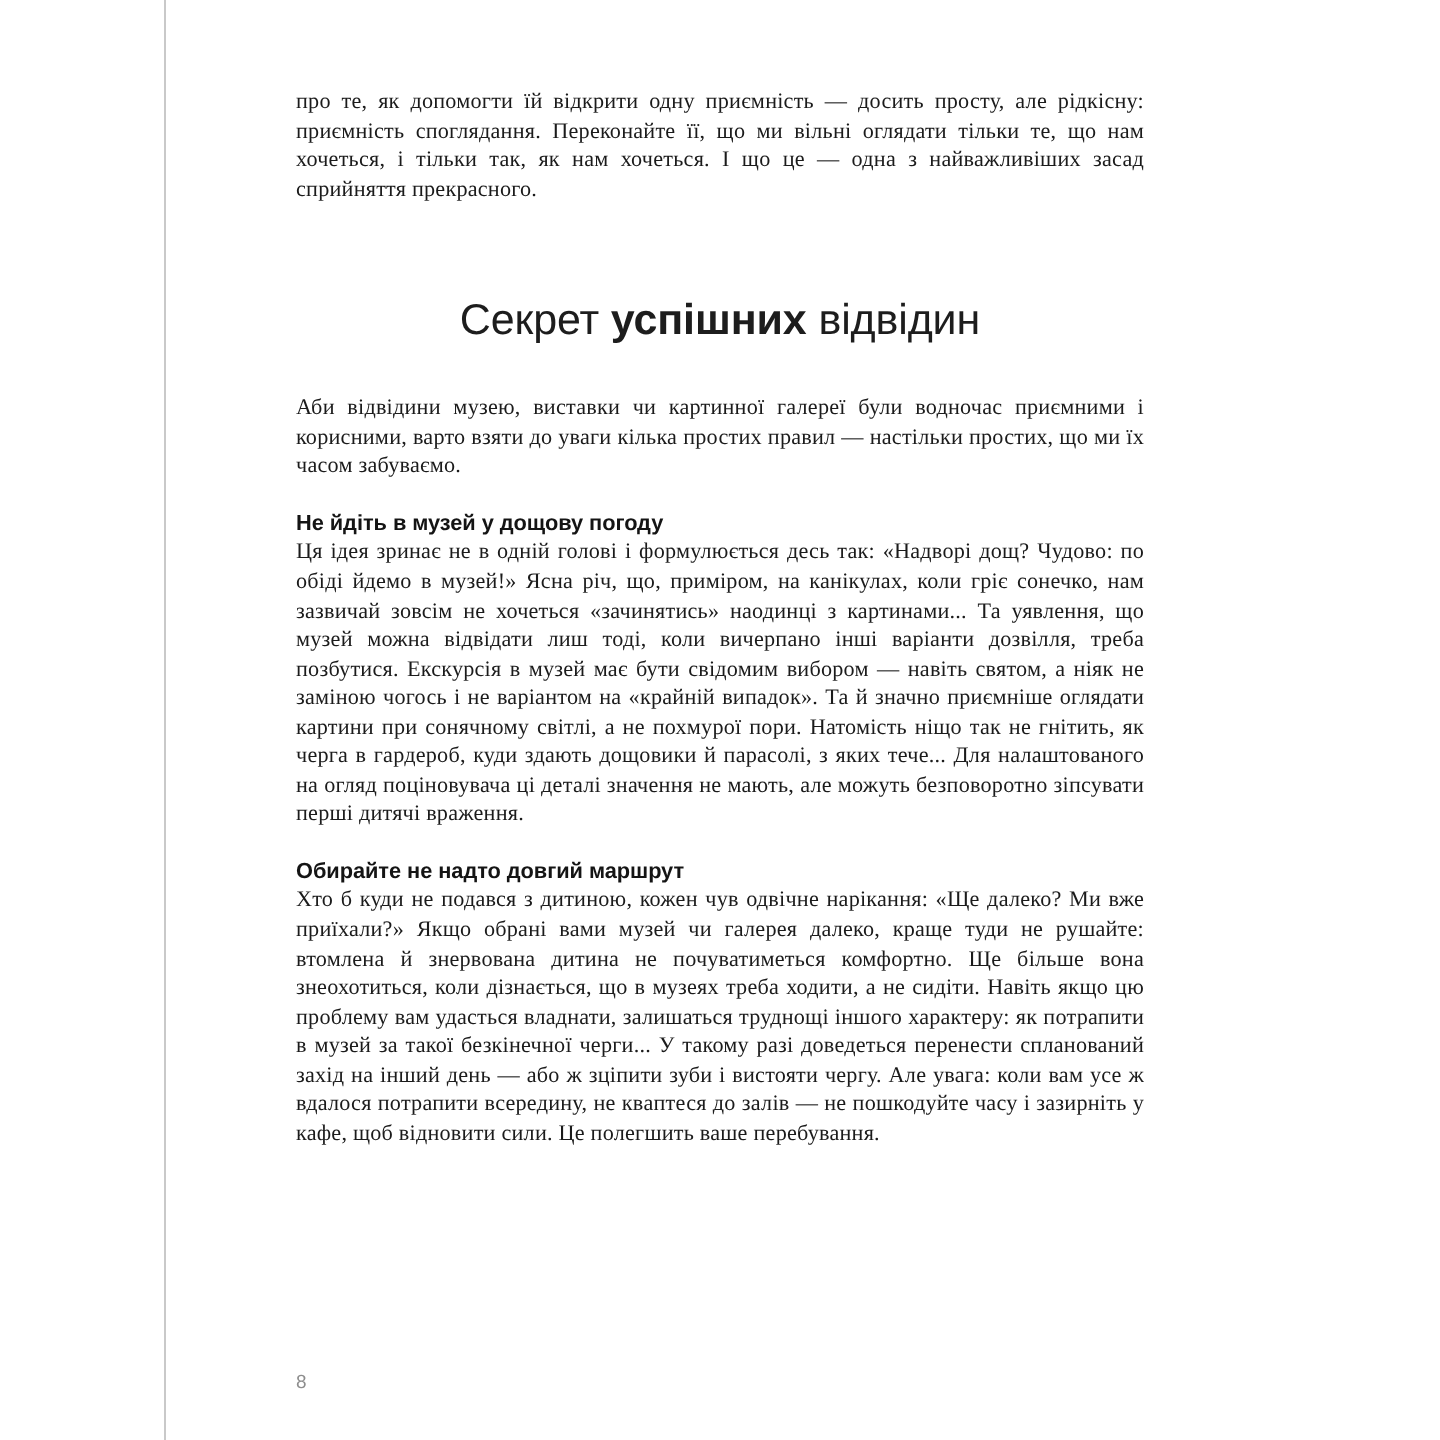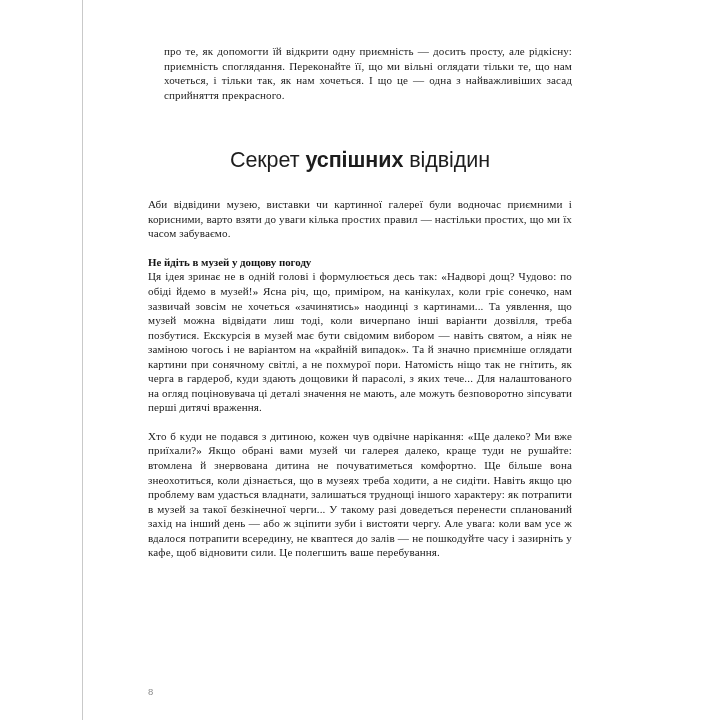--- a/index.html
+++ b/index.html
@@ -60,21 +60,21 @@
     line-height: 14.55px;
     color: #1b1b1b;
     text-align: justify;
     text-justify: inter-word;
     margin: 0;
     hyphens: manual;
     letter-spacing: 0.01em;
   }
 
   .para-continued {
-    margin: 0 0 0 16px;
+    margin: 0 0 0 0;
   }
 
   
   .chapter-heading {
     font-family: "Liberation Sans", "DejaVu Sans", sans-serif;
     font-size: 21.5px;
     line-height: 26px;
     font-weight: 400;
     color: #1d1d1d;
     margin: 0;
@@ -86,21 +86,21 @@
   }
 
   .heading-block {
     margin-top: 45px;
     margin-bottom: 24px;
     text-align: center;
   }
 
   
   .sub-heading {
-    font-family: Liberation Serif, serif;
+    font-family: Liberation Sans, sans-serif;
     font-size: 10.9px;
     line-height: 14.6px;
     font-weight: 700;
     color: #141414;
     margin: 0;
     letter-spacing: -0.002em;
   }
 
   .section-gap {
     height: 14px;
@@ -144,20 +144,21 @@
 
     <p class="body-text">Аби відвідини музею, виставки чи картинної галереї були водночас приємними і корисними, варто взяти до уваги кілька простих правил — настільки простих, що ми їх часом забуваємо.</p>
 
     <div class="intro-gap"></div>
 
     <h2 class="sub-heading">Не йдіть в музей у дощову погоду</h2>
     <p class="body-text">Ця ідея зринає не в одній голові і формулюється десь так: «Надворі дощ? Чудово: по обіді йдемо в музей!» Ясна річ, що, приміром, на канікулах, коли гріє сонечко, нам зазвичай зовсім не хочеться «зачинятись» наодинці з картинами... Та уявлення, що музей можна відвідати лиш тоді, коли вичерпано інші варіанти дозвілля, треба позбутися. Екскурсія в музей має бути свідомим вибором — навіть святом, а ніяк не заміною чогось і не варіантом на «крайній випадок». Та й значно приємніше оглядати картини при сонячному світлі, а не похмурої пори. Натомість ніщо так не гнітить, як черга в гардероб, куди здають дощовики й парасолі, з яких тече... Для налаштованого на огляд поціновувача ці деталі значення не мають, але можуть безповоротно зіпсувати перші дитячі враження.</p>
 
     <div class="section-gap"></div>
 
+    <h2 class="sub-heading">Обирайте не надто довгий маршрут</h2>
     <p class="body-text">Хто б куди не подався з дитиною, кожен чув одвічне нарікання: «Ще далеко? Ми вже приїхали?» Якщо обрані вами музей чи галерея далеко, краще туди не рушайте: втомлена й знервована дитина не почуватиметься комфортно. Ще більше вона знеохотиться, коли дізнається, що в музеях треба ходити, а не сидіти. Навіть якщо цю проблему вам удасться владнати, залишаться труднощі іншого характеру: як потрапити в музей за такої безкінечної черги... У такому разі доведеться перенести спланований захід на інший день — або ж зціпити зуби і вистояти чергу. Але увага: коли вам усе ж вдалося потрапити всередину, не квaптеся до залів — не пошкодуйте часу і зазирніть у кафе, щоб відновити сили. Це полегшить ваше перебування.</p>
 
     <div class="section-gap"></div>
 
 
   </div>
 
   <div class="folio">8</div>
 
 </div>

